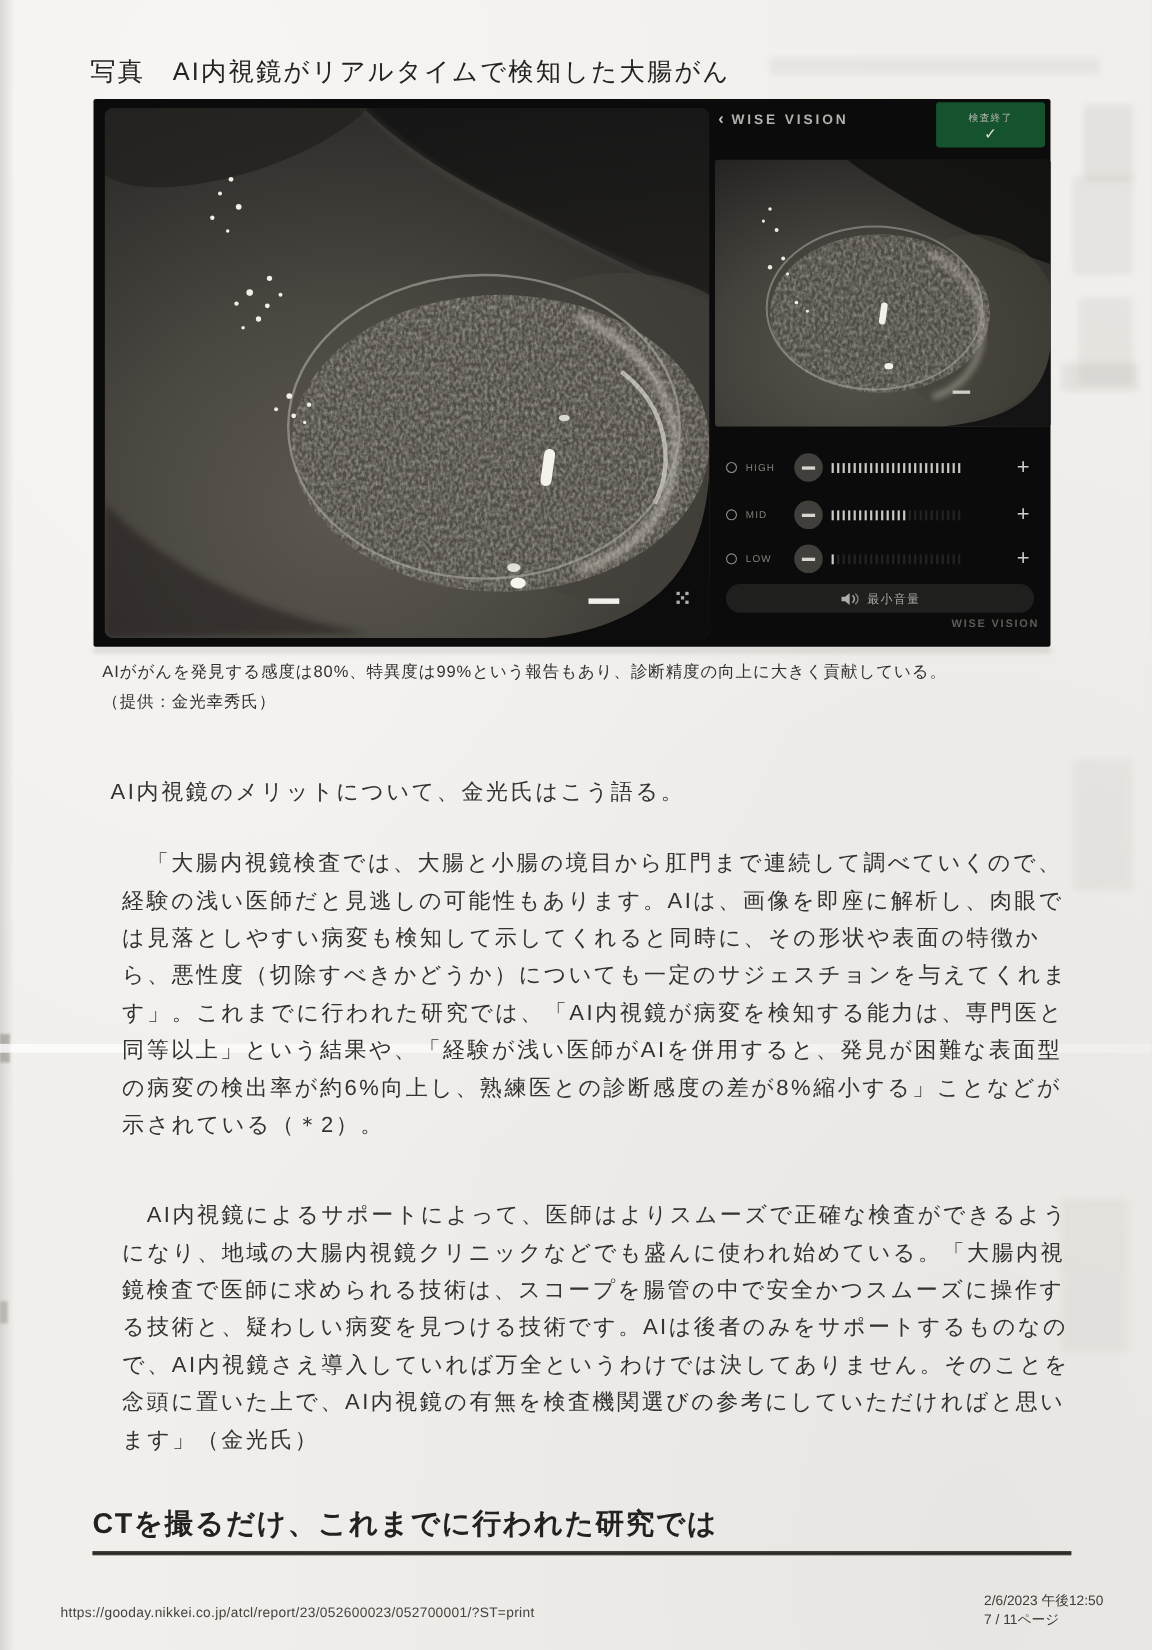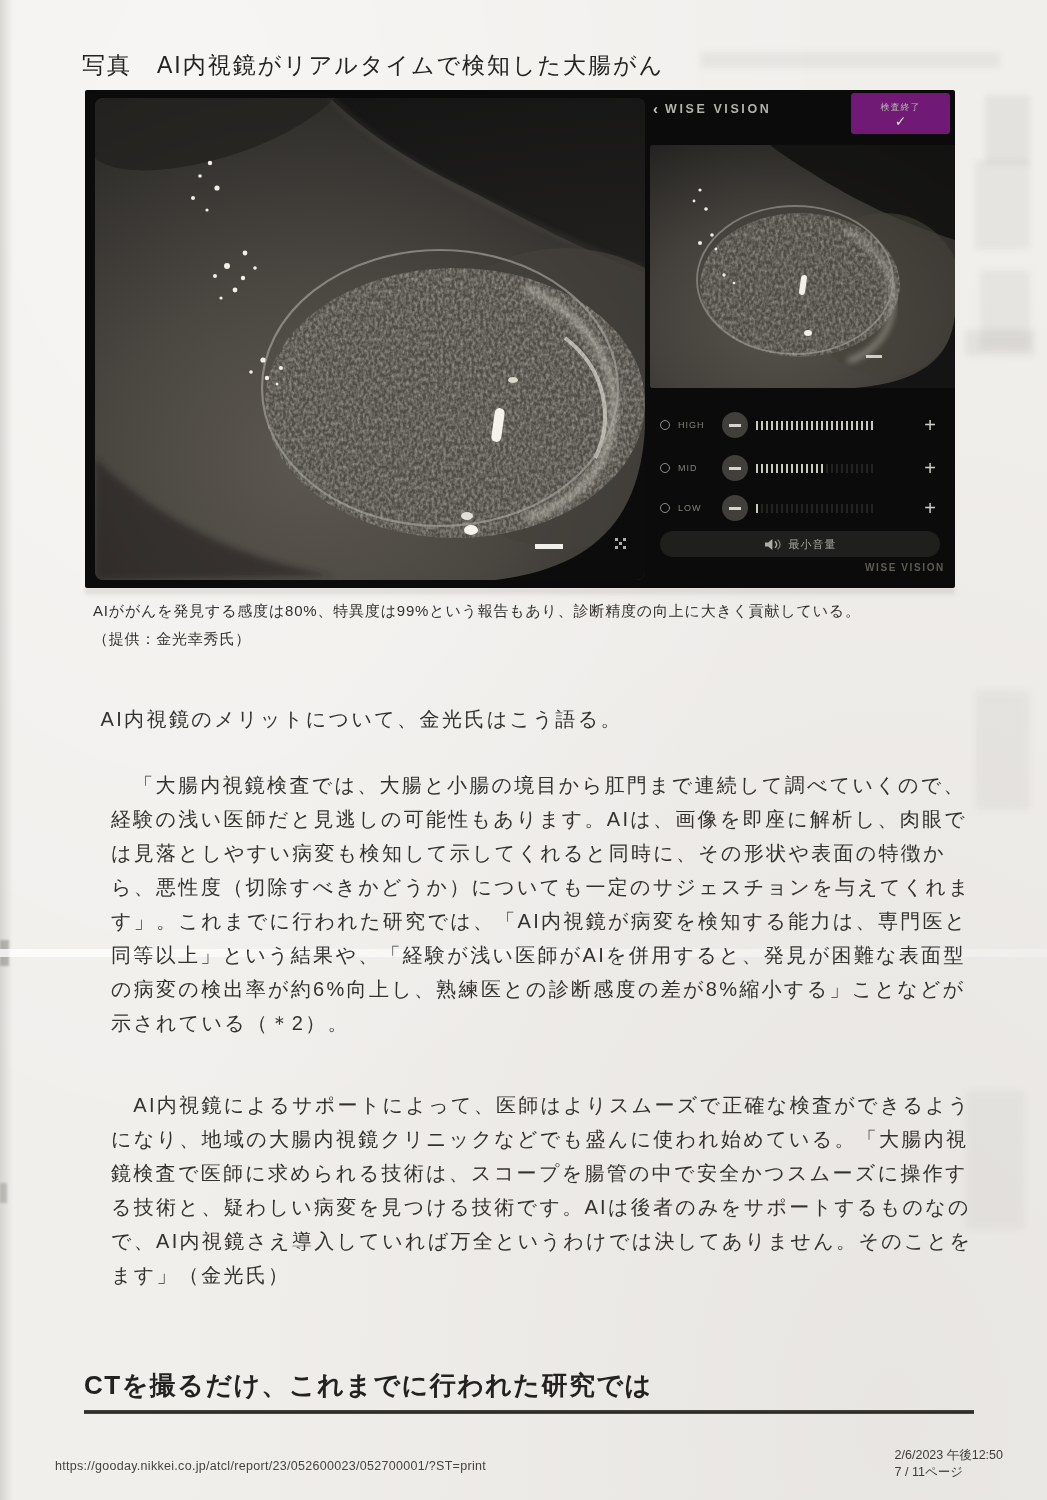--- a/index.html
+++ b/index.html
@@ -43,21 +43,21 @@
     font-size:12.5px; line-height:17px; color:#3e3c38; }
   
   .photo { position:absolute; left:85px; top:90px; width:870px; height:498px;
     background:#0b0b0b; border-radius:2px; }
   .main-view { position:absolute; left:10px; top:8px; width:550px; height:482px;
     border-radius:8px; overflow:hidden; }
   .main-view svg, .pip svg { display:block; width:100%; height:100%; }
   .brand { position:absolute; left:568px; top:10px; display:flex; align-items:center; gap:7px;
     color:#b3b2ac; font-size:12.5px; letter-spacing:2.6px; font-weight:bold; }
   .brand .chev { font-size:15px; color:#c7c6c0; letter-spacing:0; }
-  .finish { position:absolute; left:766px; top:3px; width:99px; height:41px; background:#701a75;
+  .finish { position:absolute; left:766px; top:3px; width:99px; height:41px; background:#14532d;
     border-radius:3px; display:flex; flex-direction:column; align-items:center;
     justify-content:center; gap:1px; }
   .finish .finish-label { font-size:9px; color:#b7b6b0; letter-spacing:1px; }
   .finish .check { font-size:14px; color:#dcdbd5; line-height:12px; }
   .pip { position:absolute; left:565px; top:55px; width:305px; height:243px; background:#141414;
     border-radius:3px; overflow:hidden; }
   .slider-row { position:absolute; left:575px; width:276px; height:26px; display:flex;
     align-items:center; gap:8px; }
   .row-high { top:322px; } .row-mid { top:365px; } .row-low { top:405px; }
   .radio { width:10px; height:10px; border:1.5px solid #8f8e88; border-radius:50%; flex:none; }
@@ -340,20 +340,21 @@
     <div>の病変の検出率が約6%向上し、熟練医との診断感度の差が8%縮小する」ことなどが</div>
     <div>示されている（＊2）。</div>
   </div>
 
   <div class="para para-2">
     <div>　AI内視鏡によるサポートによって、医師はよりスムーズで正確な検査ができるよう</div>
     <div>になり、地域の大腸内視鏡クリニックなどでも盛んに使われ始めている。「大腸内視</div>
     <div>鏡検査で医師に求められる技術は、スコープを腸管の中で安全かつスムーズに操作す</div>
     <div>る技術と、疑わしい病変を見つける技術です。AIは後者のみをサポートするものなの</div>
     <div>で、AI内視鏡さえ導入していれば万全というわけでは決してありません。そのことを</div>
+    <div>念頭に置いた上で、AI内視鏡の有無を検査機関選びの参考にしていただければと思い</div>
     <div>ます」（金光氏）</div>
   </div>
 
   <h2 class="section-heading">CTを撮るだけ、これまでに行われた研究では</h2>
   <div class="heading-rule"></div>
 
   <div class="footer-url">https://gooday.nikkei.co.jp/atcl/report/23/052600023/052700001/?ST=print</div>
   <div class="footer-right">
     <div>2/6/2023 午後12:50</div>
     <div>7 / 11ページ</div>

